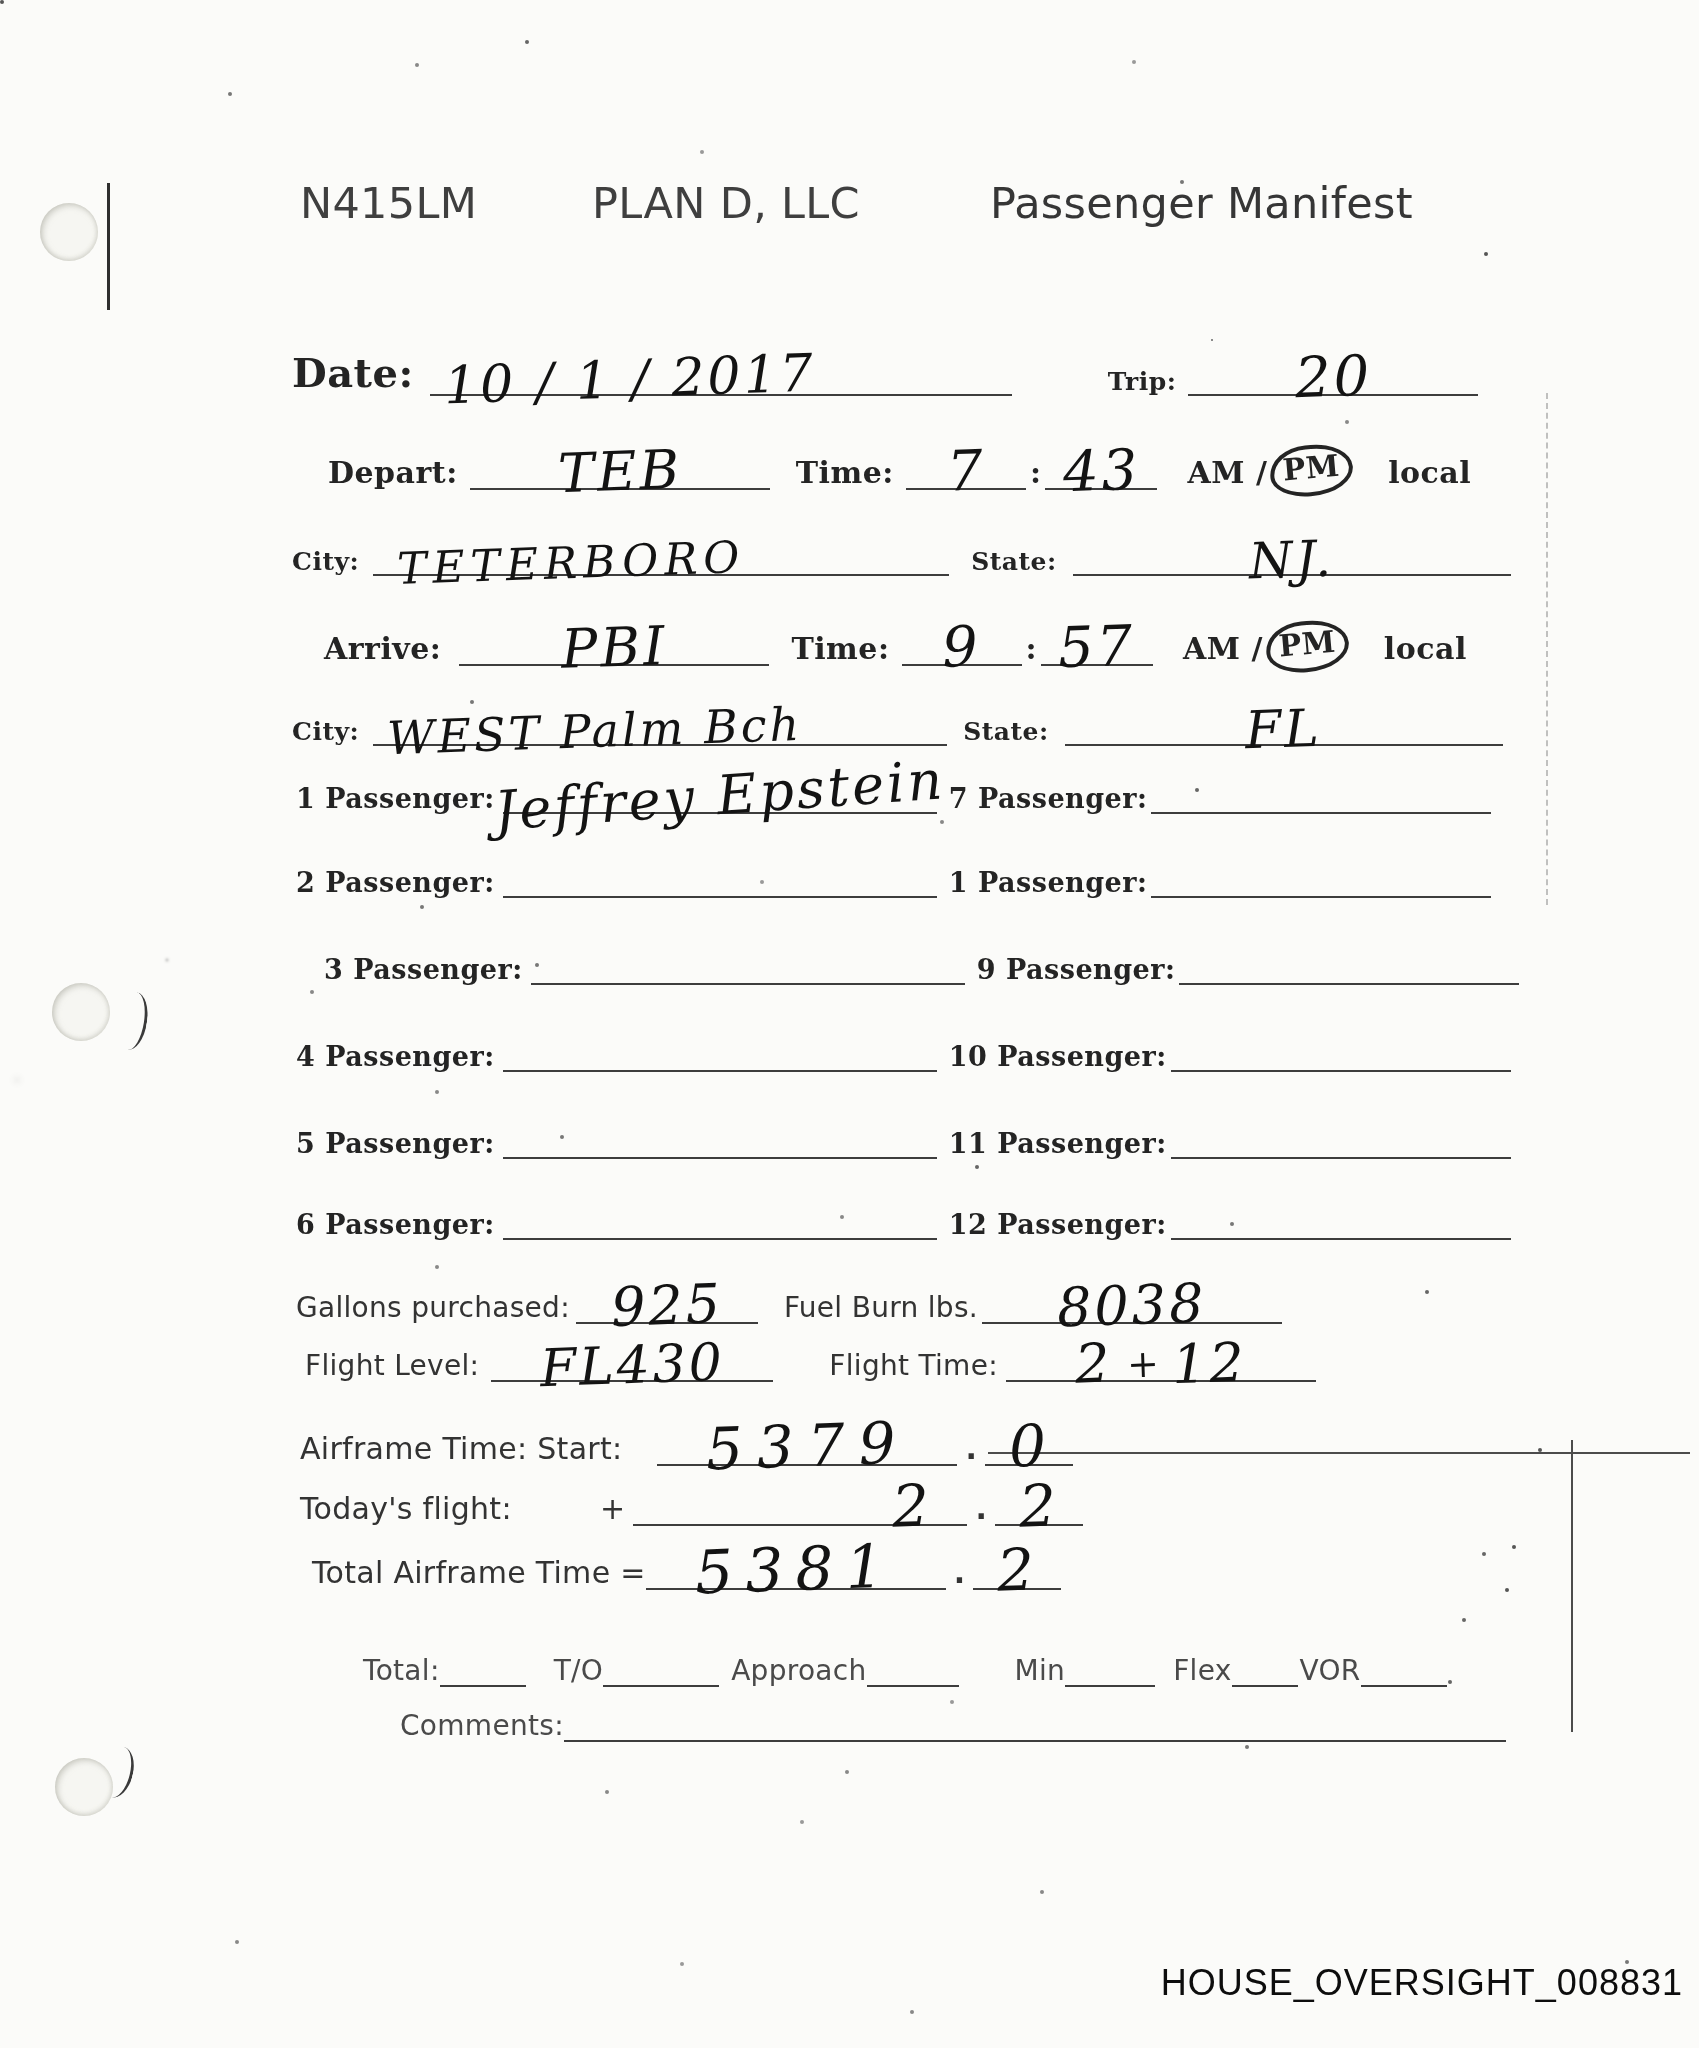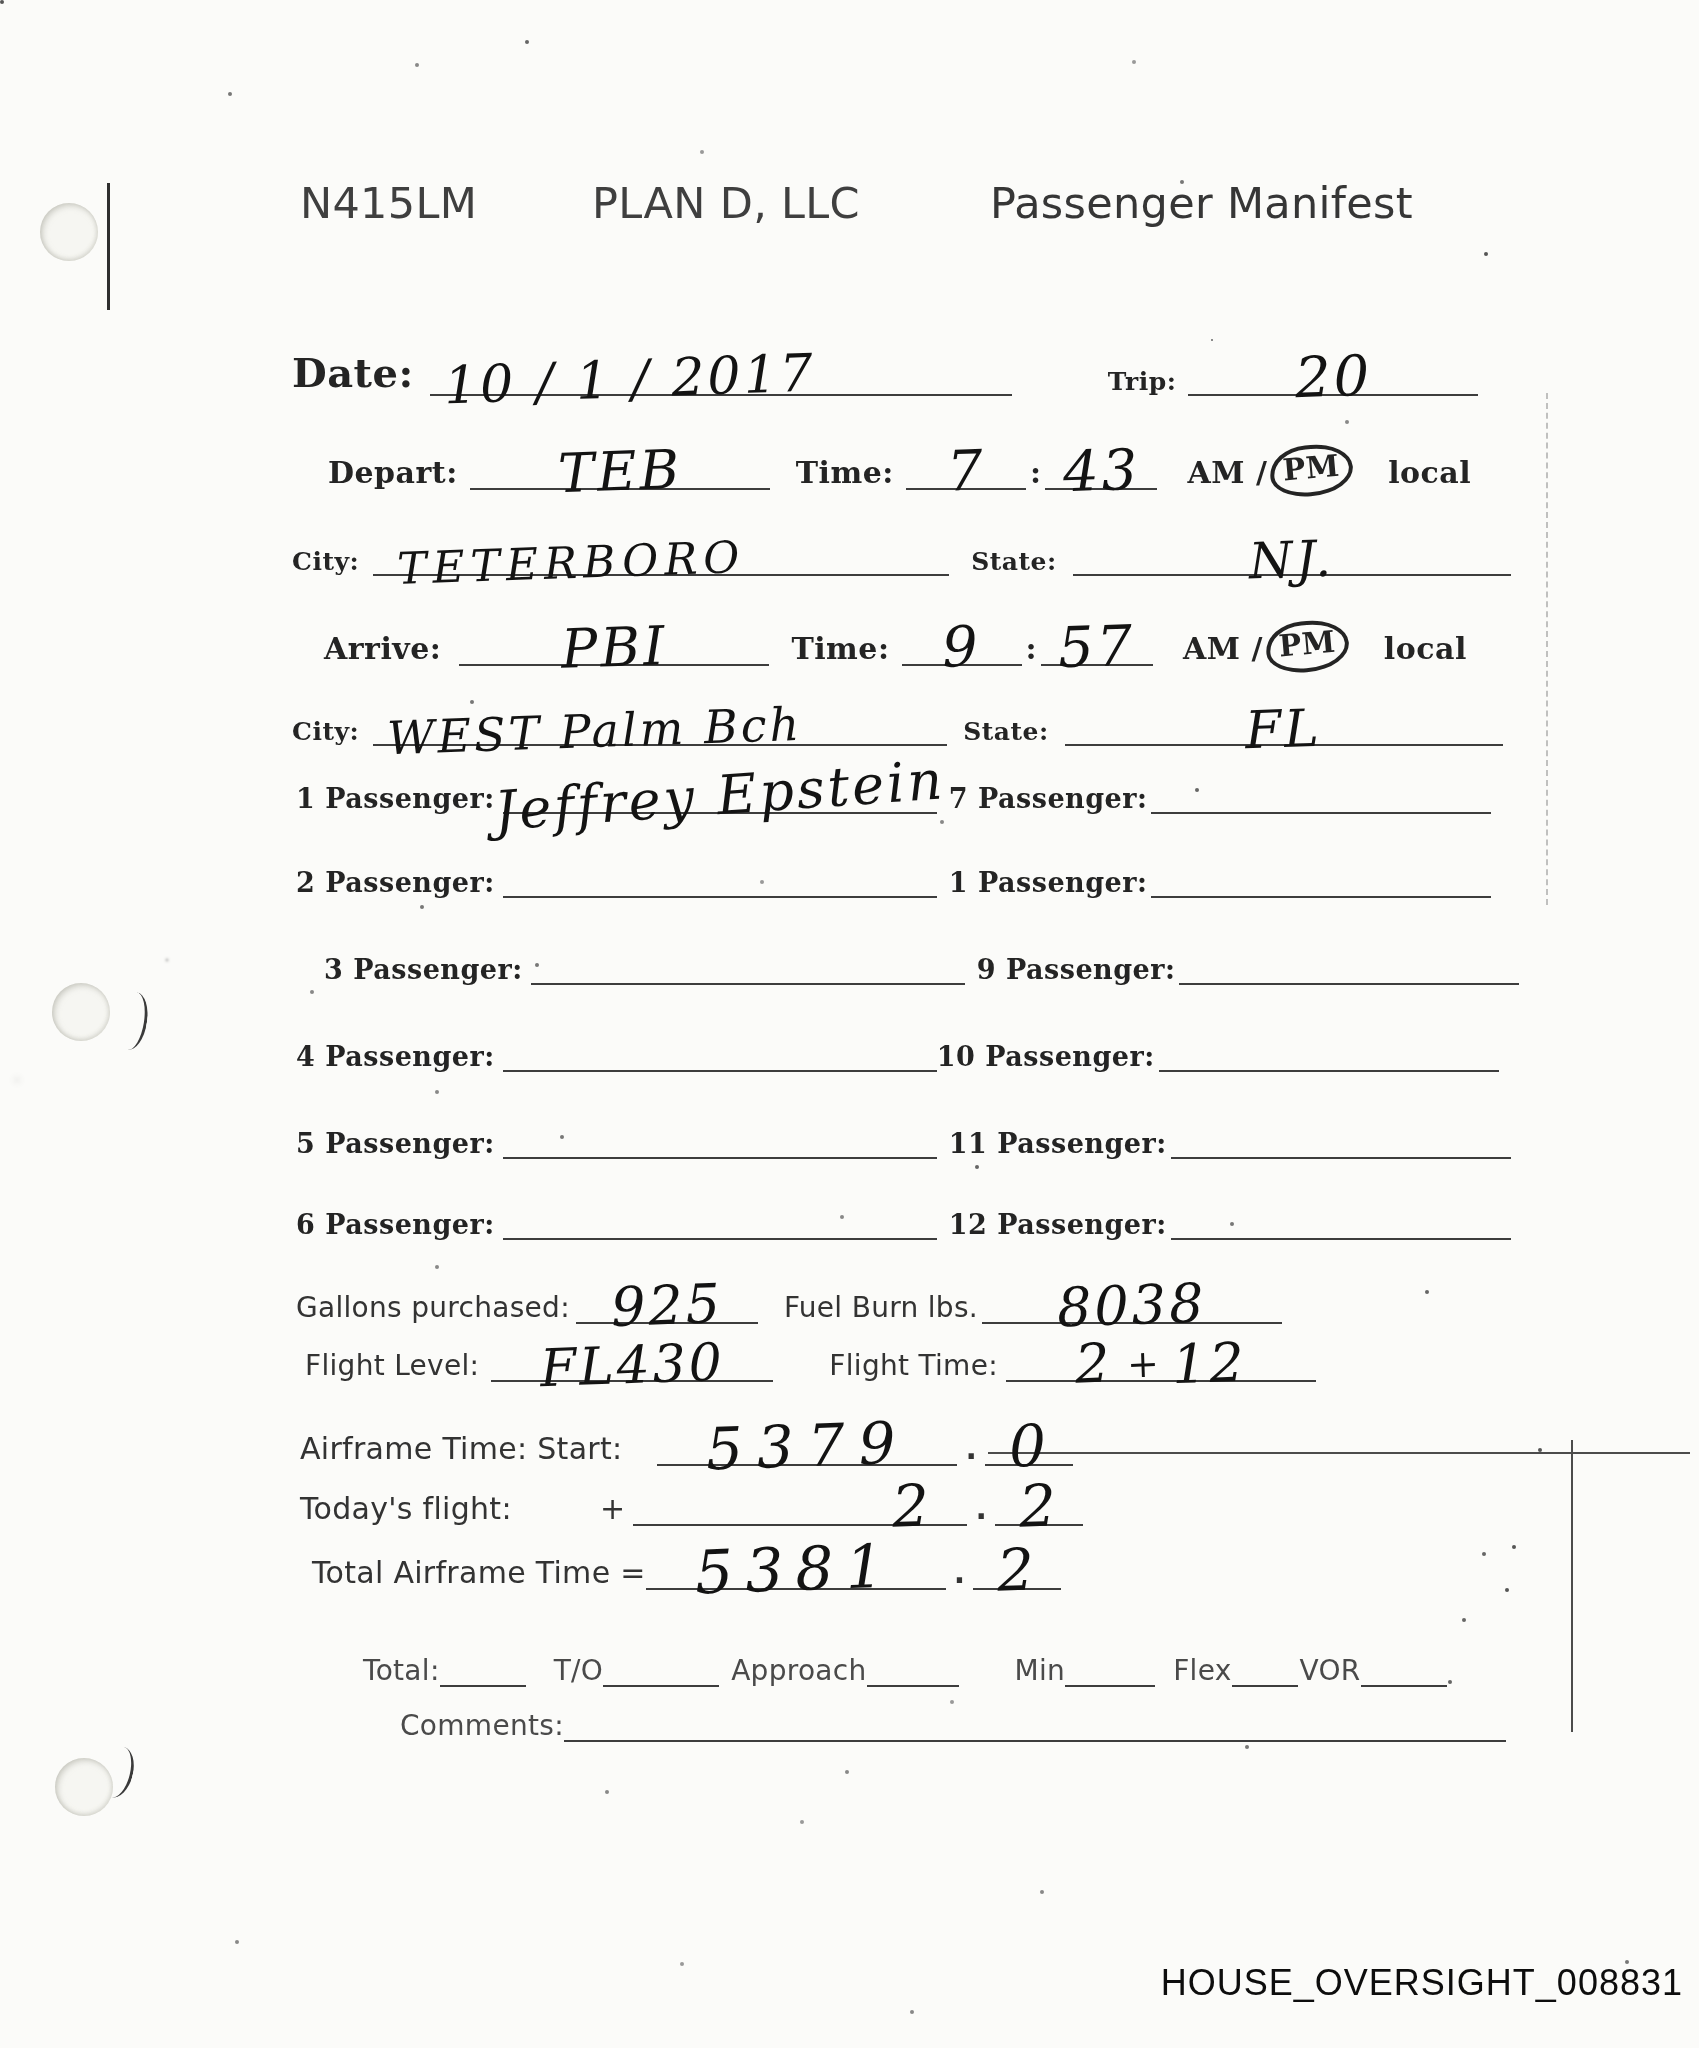--- a/index.html
+++ b/index.html
@@ -196,21 +196,21 @@
     <span class="field" style="width:340px;margin-left:4px;">
       <span class="hw" style="font-size:44px;"></span>
     </span>
   </div>
 
   <div class="row" style="left:296px;top:1022px;height:50px;">
     <span class="lbl lbl-md" style="min-width:172px;">4 Passenger:</span>
     <span class="field" style="width:434px;margin-left:8px;">
       <span class="hw" style="font-size:44px;"></span>
     </span>
-    <span class="lbl lbl-md" style="min-width:186px;margin-left:0;">10 Passenger:</span>
+    <span class="lbl lbl-md" style="min-width:186px;margin-left:12px;">10 Passenger:</span>
     <span class="field" style="width:340px;margin-left:4px;">
       <span class="hw" style="font-size:44px;"></span>
     </span>
   </div>
 
   <div class="row" style="left:296px;top:1109px;height:50px;">
     <span class="lbl lbl-md" style="min-width:172px;">5 Passenger:</span>
     <span class="field" style="width:434px;margin-left:8px;">
       <span class="hw" style="font-size:44px;"></span>
     </span>

